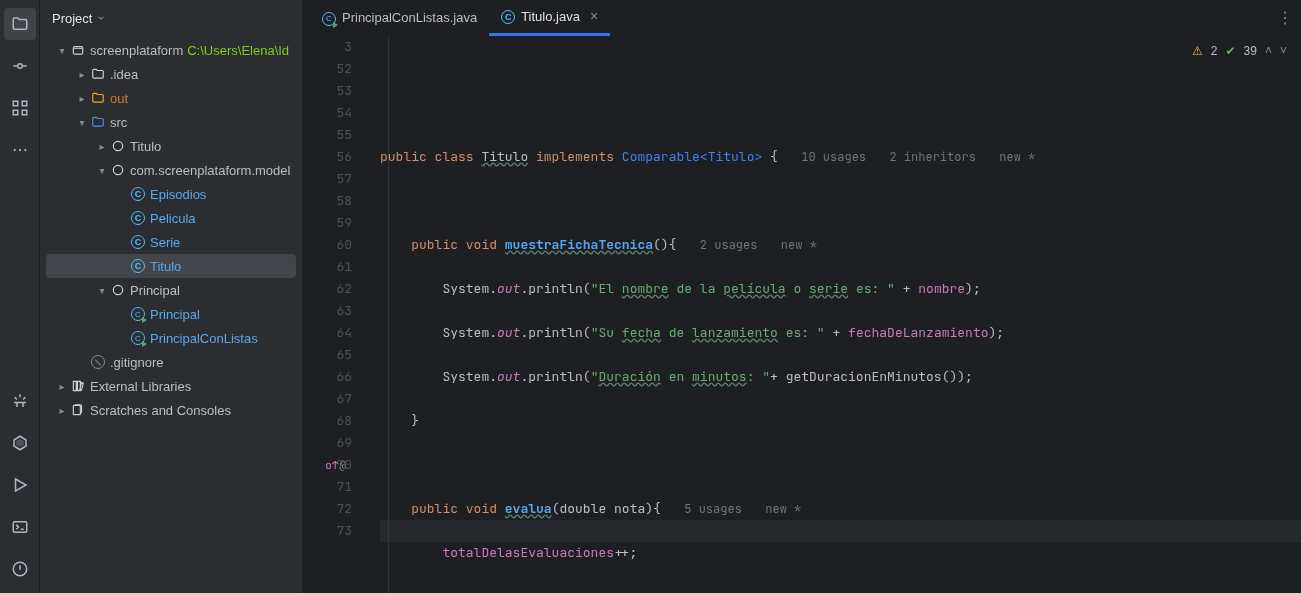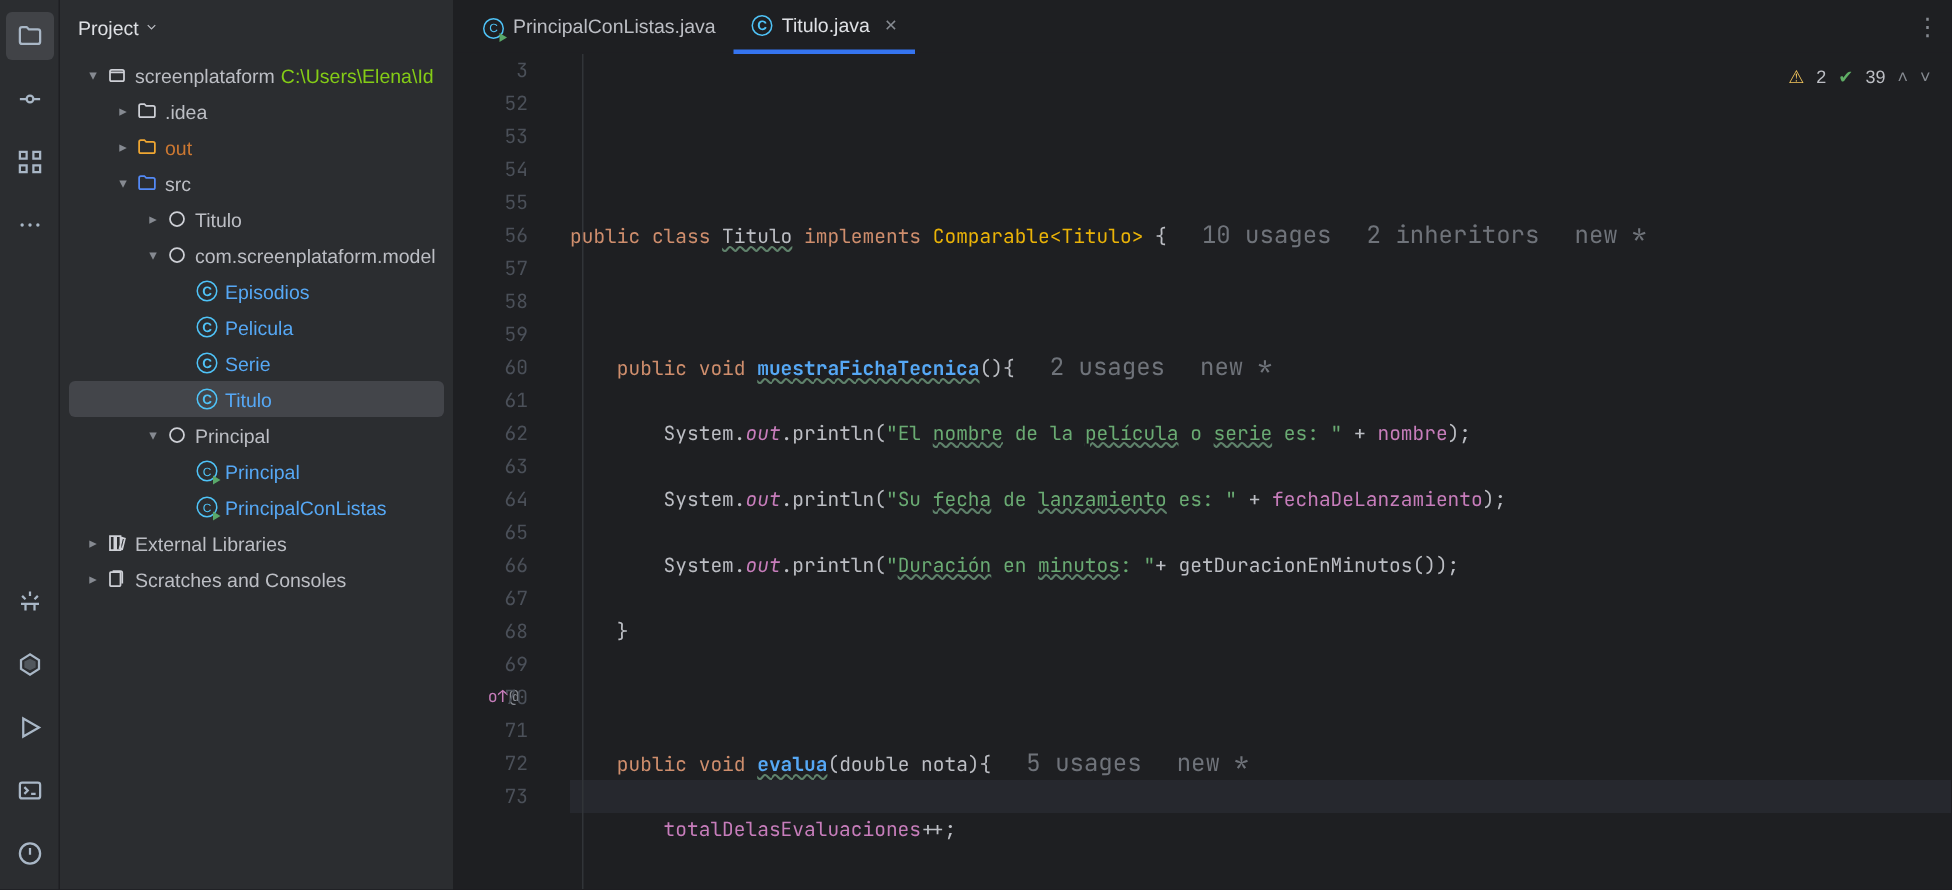--- a/index.html
+++ b/index.html
@@ -164,28 +164,28 @@
   .code-line { height: 22px; }
   .indent-guide {
     position: absolute;
     top: 0;
     bottom: 0;
     width: 1px;
     background: #313438;
   }
   .kw { color: #cf8e6d; }
   .cname { color: #bcbec4; }
-  .type { color: #eab308; }
+  .type { color: #3b82f6; }
   .method { color: #56a8f5; }
   .method.u { text-decoration: underline; text-decoration-style: wavy; text-decoration-color: #5f826b; font-weight: bold; }
   .field-it { color: #c77dbb; font-style: italic; }
   .str { color: #6aab73; }
   .str .wavy { text-decoration: underline; text-decoration-style: wavy; text-decoration-color: #5f826b; }
   .field { color: #c77dbb; }
-  .hint { color: #6f737a; font-size: 16px; }
+  .hint { color: #6f737a; font-size: 12px; }
   .punct { color: #bcbec4; }
 
   .problems {
     position: absolute;
     top: 44px;
     right: 14px;
     display: flex;
     gap: 8px;
     align-items: center;
     font-size: 12px;
@@ -373,20 +373,26 @@
       <span class="icon">
           <span class="run-icon">C</span>
         </span>
       <span class="label blue">Principal</span>
     </div>
     <div class="tree-row" style="padding-left:90px">
       <span class="icon">
           <span class="run-icon">C</span>
         </span>
       <span class="label blue">PrincipalConListas</span>
+    </div>
+    <div class="tree-row" style="padding-left:50px">
+      <span class="icon">
+          <span class="ignore-icon"></span>
+        </span>
+      <span class="label">.gitignore</span>
     </div>
     <div class="tree-row" style="padding-left:14px">
       <span class="arrow">▸</span>
       <span class="icon">
           <svg viewBox="0 0 24 24" width="14" height="14" fill="none" stroke="#ced0d6" stroke-width="2">
             <path d="M4 4h5v16H4zM11 4h5v16h-5zM18 6l3 1-3 12-3-1z"></path>
           </svg>
         </span>
       <span class="label">External Libraries</span>
     </div>

